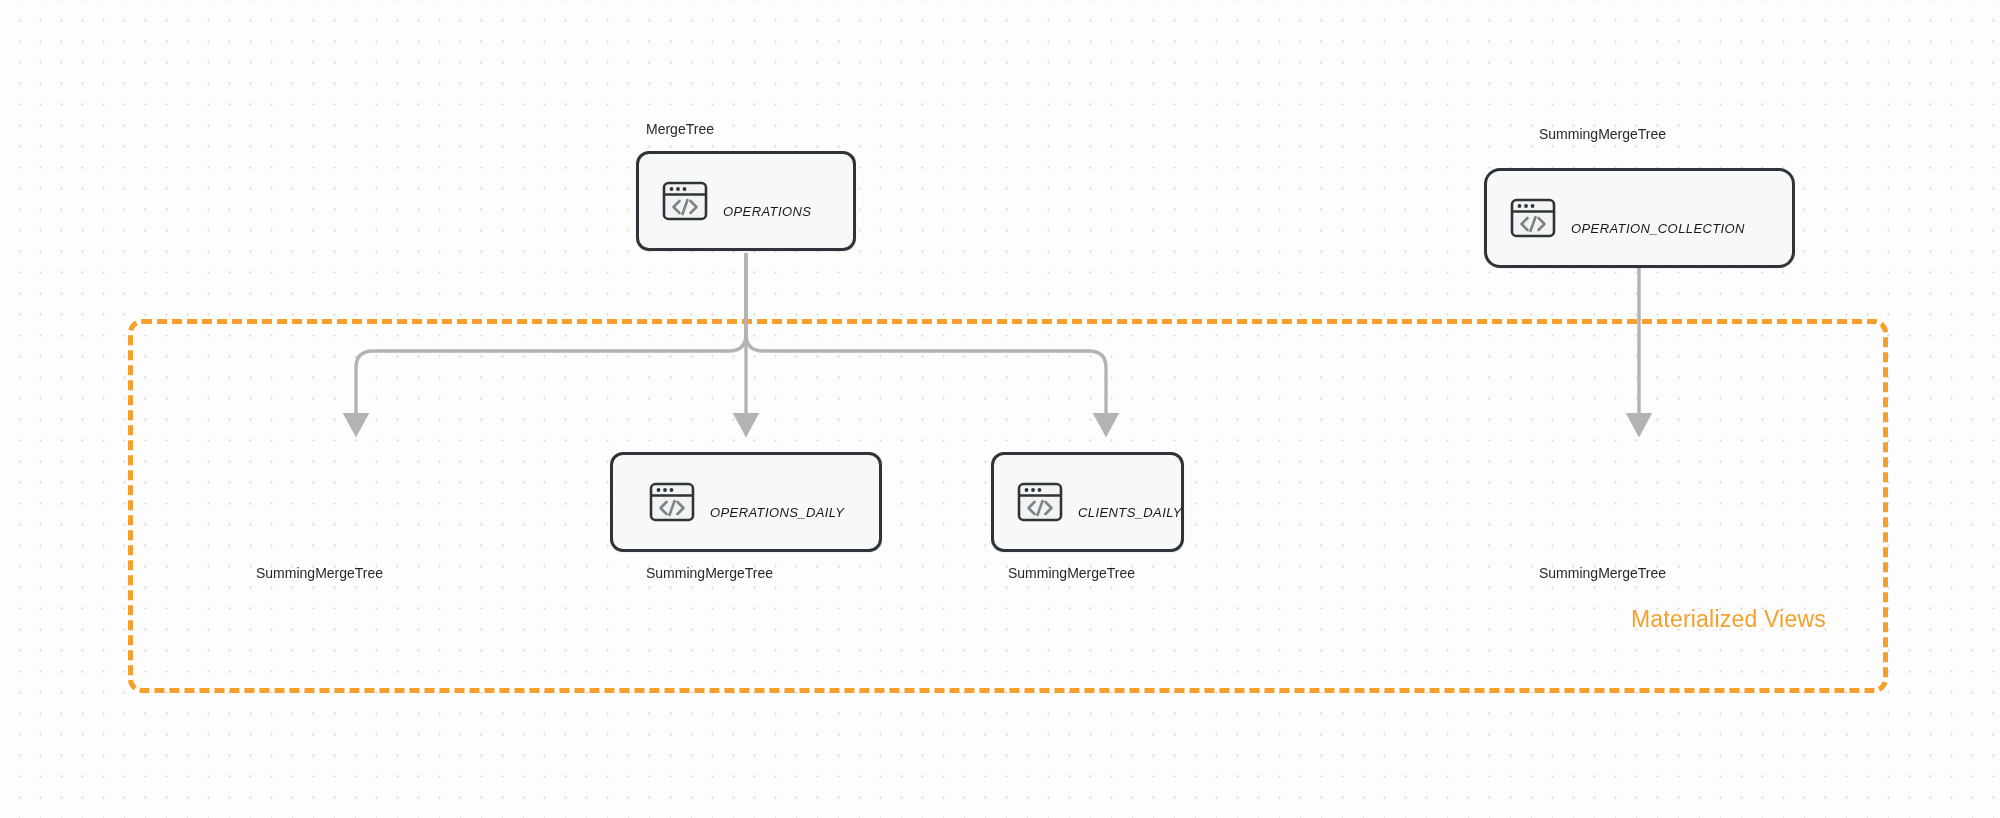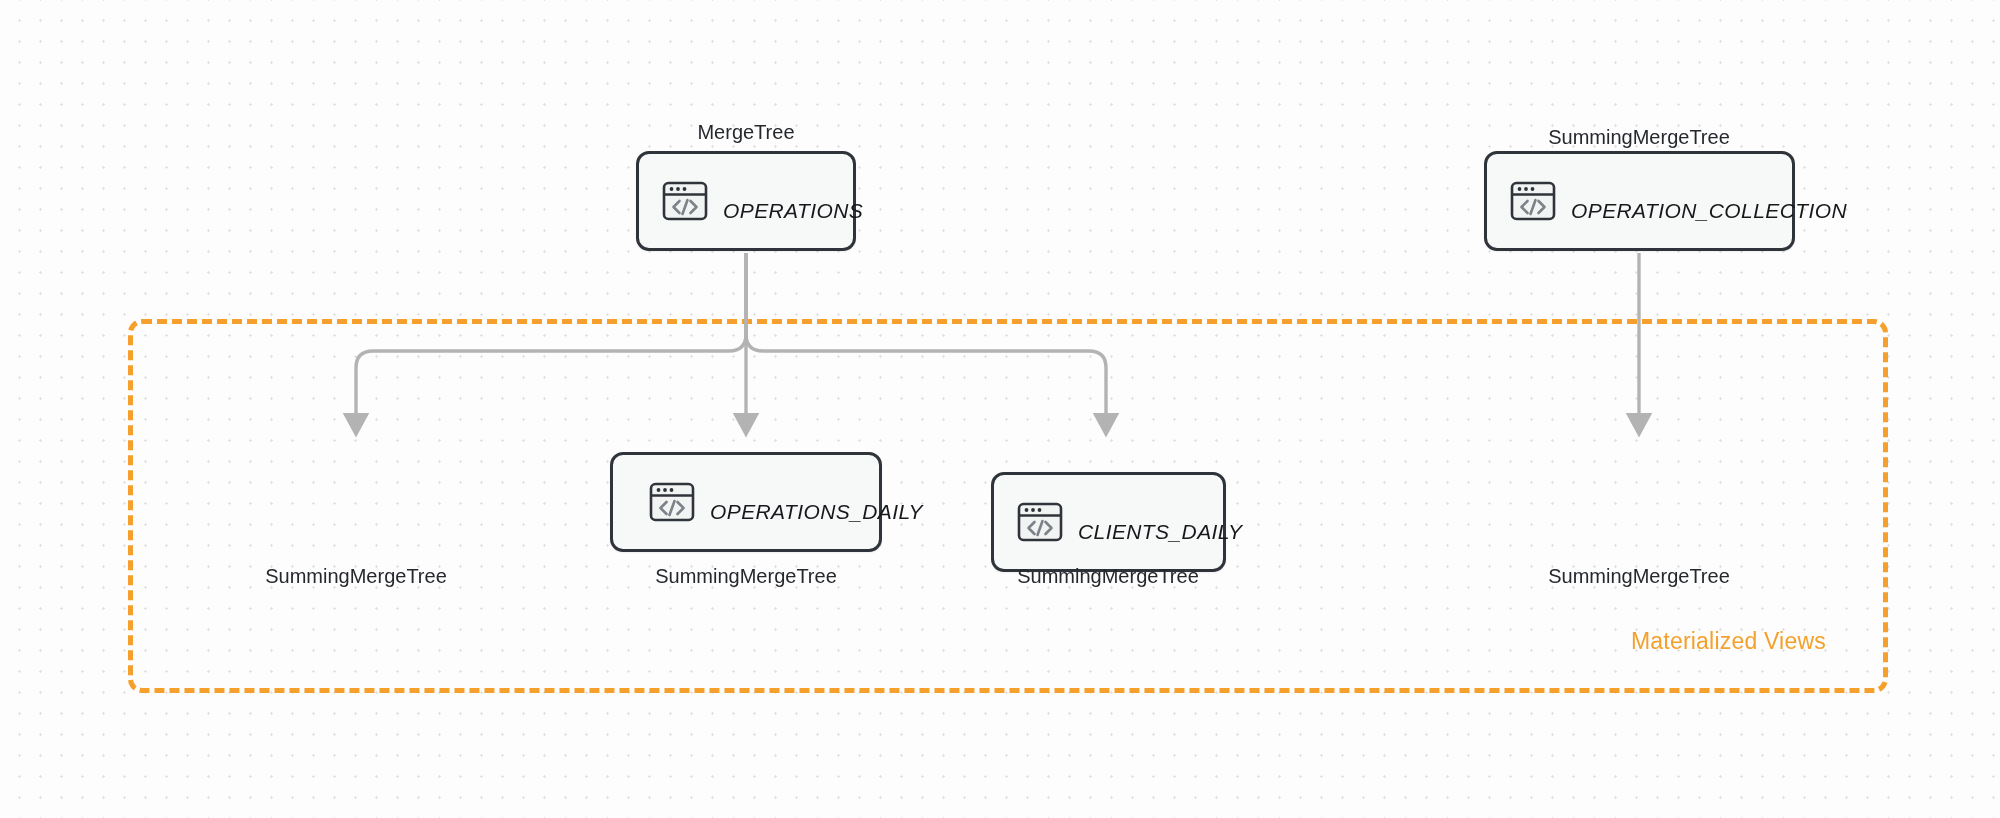--- a/index.html
+++ b/index.html
@@ -62,43 +62,42 @@
 
   .node-icon {
     flex: 0 0 auto;
     width: 48px;
     height: 44px;
     margin-right: 14px;
   }
 
   .node-label {
     font-style: italic;
-    font-size: 21px;
+    font-size: 13px;
     color: #16181c;
     letter-spacing: 0.4px;
     white-space: nowrap;
     margin-top: 20px;
   }
 
   .engine-label {
     position: absolute;
-    font-size: 20px;
+    font-size: 14px;
     color: #25282d;
     white-space: nowrap;
-    text-align: center;
   }
 </style>
 </head>
 <body>
 
 <div id="canvas">
 
   <div class="mv-group" style="left:128px; top:319px; width:1760px; height:374px;"></div>
 
-  <div class="mv-group-label" style="left:1631px; top:628px;">Materialized Views</div>
+  <div class="mv-group-label" style="left:1631px; top:606px;">Materialized Views</div>
 
   <svg id="edges" viewBox="0 0 2000 818" width="2000" height="818">
     <defs>
       <marker id="arrowhead" markerWidth="9" markerHeight="9" refX="3.2" refY="4.5" orient="auto" markerUnits="strokeWidth">
         <path d="M0,0.6 L7.2,4.5 L0,8.4 Z" fill="#b3b3b3"></path>
       </marker>
     </defs>
 
     <g stroke="#b3b3b3" stroke-width="3.4" fill="none" stroke-linecap="butt" stroke-linejoin="round">
 
@@ -125,21 +124,21 @@
         <path d="M18.5,22 L12.5,28 L18.5,34" fill="none" stroke="#7d8288" stroke-width="2.6" stroke-linecap="round" stroke-linejoin="round"></path>
         <path d="M29.5,22 L35.5,28 L29.5,34" fill="none" stroke="#7d8288" stroke-width="2.6" stroke-linecap="round" stroke-linejoin="round"></path>
         <line x1="26.5" y1="21" x2="21.5" y2="35" stroke="#7d8288" stroke-width="2.6" stroke-linecap="round"></line>
       </svg>
     </span>
     <span class="node-label">OPERATIONS</span>
   </div>
 
   <div class="engine-label" style="left:1539px; top:126px; width:200px;">SummingMergeTree</div>
 
-  <div class="node" style="left:1484px; top:151px; width:311px; height:100px;">
+  <div class="node" style="left:1484px; top:168px; width:311px; height:100px;border-radius:16px;">
     <span class="node-icon">
       <svg viewBox="0 0 48 44" width="48" height="44">
         <rect x="3" y="4" width="42" height="36" rx="4.5" ry="4.5" fill="#f2f3f3" stroke="#2f343b" stroke-width="2.6"></rect>
         <line x1="3" y1="15.5" x2="45" y2="15.5" stroke="#2f343b" stroke-width="2.6"></line>
         <circle cx="10.5" cy="10" r="1.9" fill="#2f343b"></circle>
         <circle cx="17" cy="10" r="1.9" fill="#2f343b"></circle>
         <circle cx="23.5" cy="10" r="1.9" fill="#2f343b"></circle>
         <path d="M18.5,22 L12.5,28 L18.5,34" fill="none" stroke="#7d8288" stroke-width="2.6" stroke-linecap="round" stroke-linejoin="round"></path>
         <path d="M29.5,22 L35.5,28 L29.5,34" fill="none" stroke="#7d8288" stroke-width="2.6" stroke-linecap="round" stroke-linejoin="round"></path>
         <line x1="26.5" y1="21" x2="21.5" y2="35" stroke="#7d8288" stroke-width="2.6" stroke-linecap="round"></line>
@@ -160,21 +159,21 @@
         <circle cx="23.5" cy="10" r="1.9" fill="#2f343b"></circle>
         <path d="M18.5,22 L12.5,28 L18.5,34" fill="none" stroke="#7d8288" stroke-width="2.6" stroke-linecap="round" stroke-linejoin="round"></path>
         <path d="M29.5,22 L35.5,28 L29.5,34" fill="none" stroke="#7d8288" stroke-width="2.6" stroke-linecap="round" stroke-linejoin="round"></path>
         <line x1="26.5" y1="21" x2="21.5" y2="35" stroke="#7d8288" stroke-width="2.6" stroke-linecap="round"></line>
       </svg>
     </span>
     <span class="node-label">OPERATIONS_DAILY</span>
   </div>
   <div class="engine-label" style="left:646px; top:565px; width:200px;">SummingMergeTree</div>
 
-  <div class="node" style="left:991px; top:472px; width:235px; height:100px;text-align:right;">
+  <div class="node" style="left:991px; top:452px; width:193px; height:100px;text-align:right;">
     <span class="node-icon">
       <svg viewBox="0 0 48 44" width="48" height="44">
         <rect x="3" y="4" width="42" height="36" rx="4.5" ry="4.5" fill="#f2f3f3" stroke="#2f343b" stroke-width="2.6"></rect>
         <line x1="3" y1="15.5" x2="45" y2="15.5" stroke="#2f343b" stroke-width="2.6"></line>
         <circle cx="10.5" cy="10" r="1.9" fill="#2f343b"></circle>
         <circle cx="17" cy="10" r="1.9" fill="#2f343b"></circle>
         <circle cx="23.5" cy="10" r="1.9" fill="#2f343b"></circle>
         <path d="M18.5,22 L12.5,28 L18.5,34" fill="none" stroke="#7d8288" stroke-width="2.6" stroke-linecap="round" stroke-linejoin="round"></path>
         <path d="M29.5,22 L35.5,28 L29.5,34" fill="none" stroke="#7d8288" stroke-width="2.6" stroke-linecap="round" stroke-linejoin="round"></path>
         <line x1="26.5" y1="21" x2="21.5" y2="35" stroke="#7d8288" stroke-width="2.6" stroke-linecap="round"></line>

